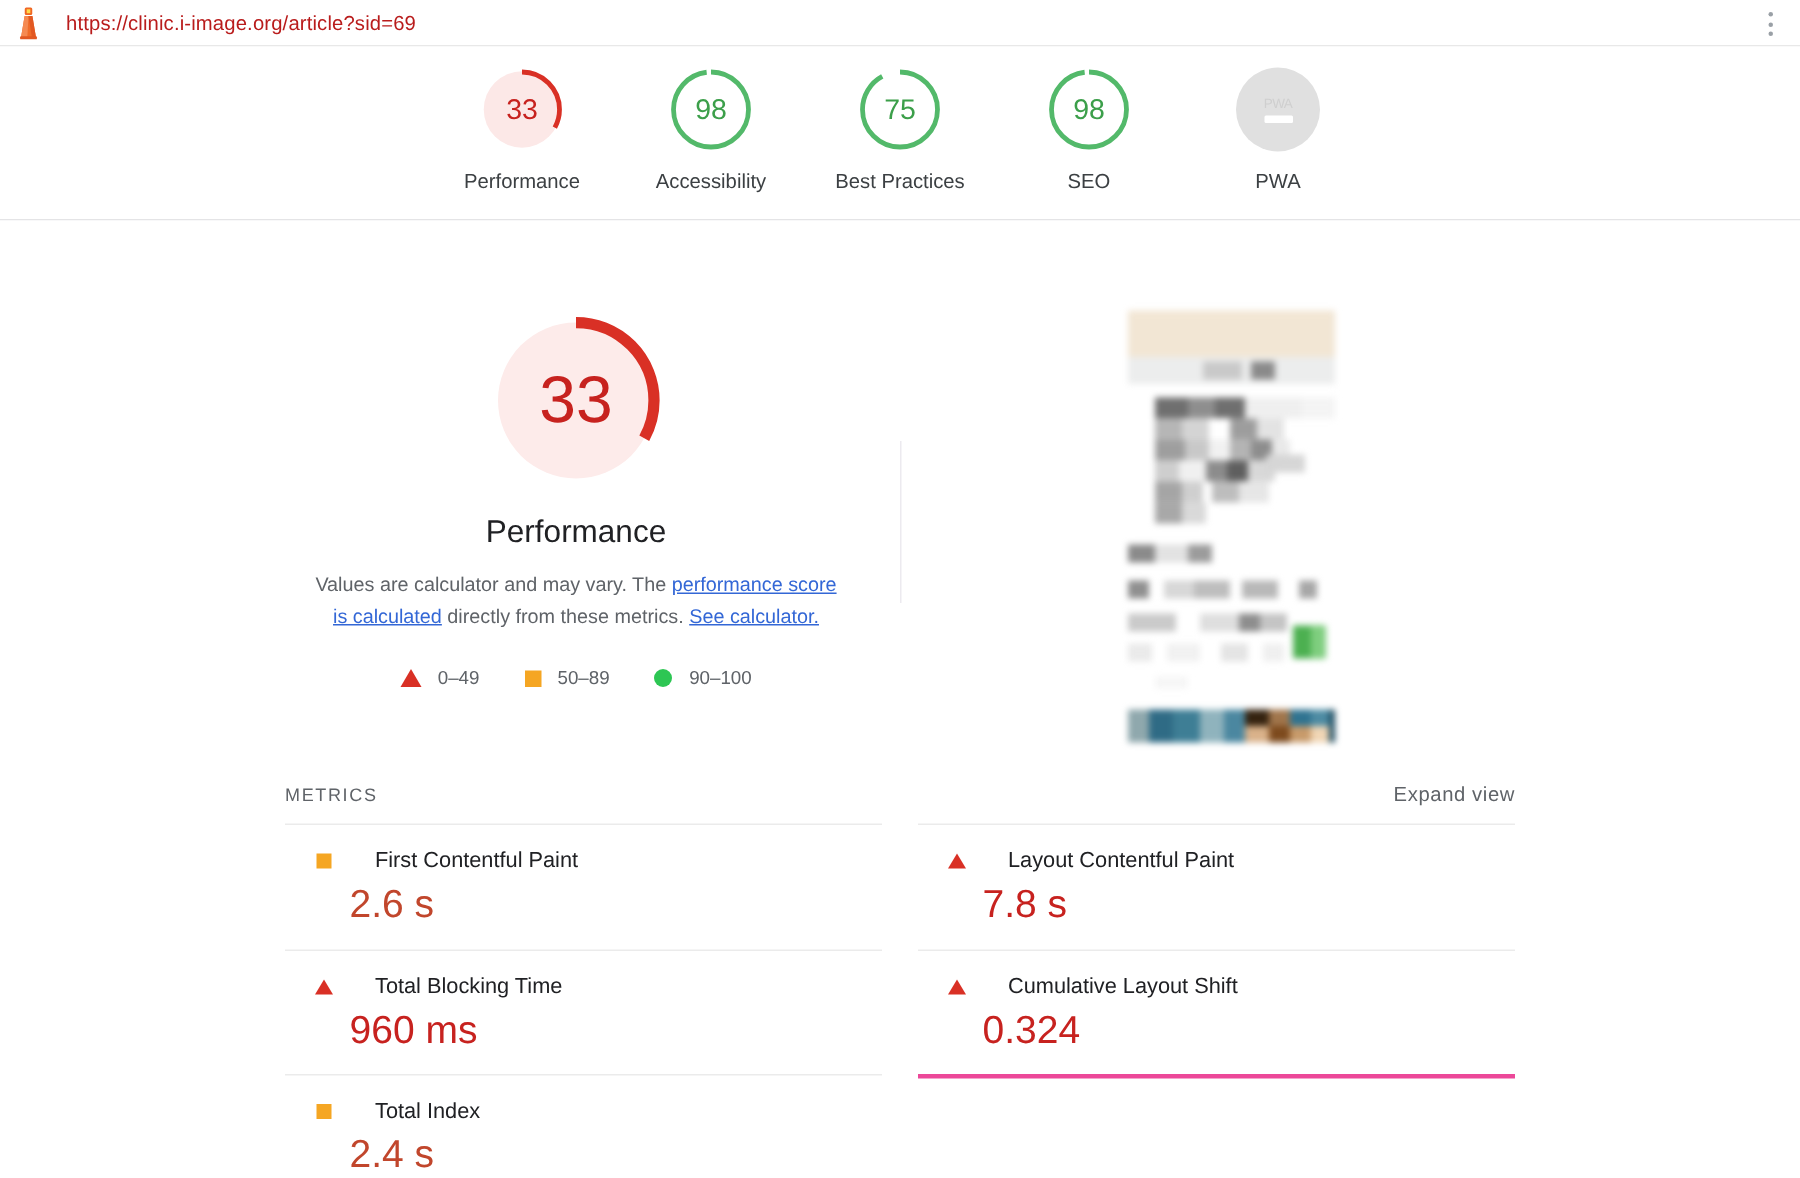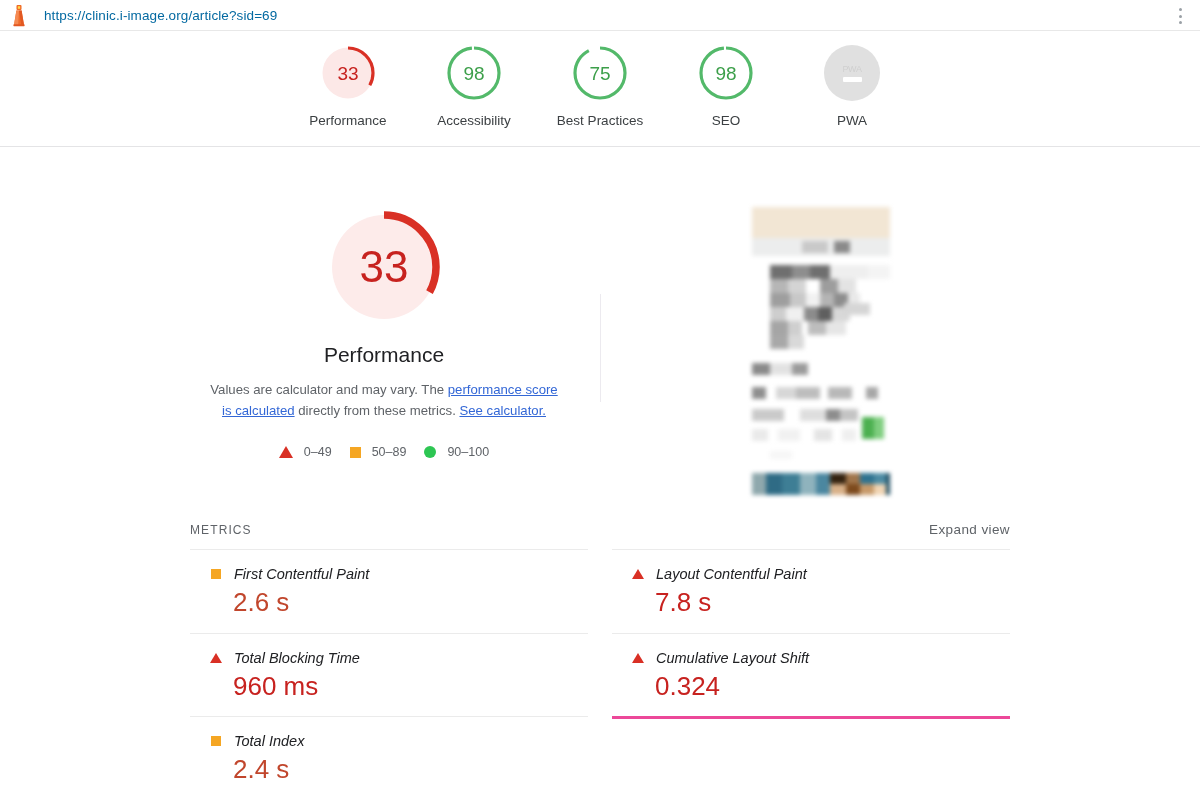--- a/index.html
+++ b/index.html
@@ -16,21 +16,21 @@
     position: absolute; left: 0; top: 0;
     width: 1200px; height: 31px;
     background: #ffffff;
     border-bottom: 1px solid #e8e8e8;
     display: flex; align-items: center;
   }
   #lighthouse-icon { width: 22px; height: 24px; margin-left: 8px; flex: 0 0 auto; }
   #url-text {
     margin-left: 14px;
     font-size: 13.5px;
-    color: #0369a1;
+    color: #b91c1c;
     letter-spacing: 0.1px;
     white-space: nowrap;
   }
   #browser-menu {
     position: absolute; right: 12px; top: 7px;
     width: 16px; height: 18px;
     display: flex; flex-direction: column; align-items: center; justify-content: space-between;
     padding: 1px 0;
     cursor: pointer;
   }
@@ -89,21 +89,21 @@
   }
   #perf-title { margin-top: 14px; font-size: 21px; color: #202124; font-weight: normal; }
   #perf-desc {
     margin-top: 12px; width: 348px; text-align: center;
     font-size: 13.2px; line-height: 21px; color: #5f6368;
   }
   #perf-desc a { color: #3367d6; text-decoration: underline; cursor: pointer; }
 
   #score-legend {
     margin-top: 24px;
-    display: flex; align-items: center; justify-content: center; gap: 18px;
+    display: flex; align-items: center; justify-content: center; gap: 30px;
   }
   .legend-item { display: flex; align-items: center; gap: 11px; }
   .legend-text { font-size: 12.5px; color: #5f6368; }
   .shape-tri {
     width: 0; height: 0;
     border-left: 7px solid transparent; border-right: 7px solid transparent;
     border-bottom: 12px solid #d93025;
   }
   .shape-sq { width: 11px; height: 11px; background: #f5a623; }
   .shape-circ { width: 12px; height: 12px; border-radius: 50%; background: #2dc653; }
@@ -124,21 +124,21 @@
   #expand-view { font-size: 13.5px; color: #5f6368; letter-spacing: 0.4px; cursor: pointer; }
 
   #metrics-grid { margin-top: 12px; display: grid; grid-template-columns: 398px 24px 398px; }
   .metric-col { display: flex; flex-direction: column; }
   .metric-row {
     border-top: 1px solid #ebebeb;
     padding: 16px 0 16px 20px;
     min-height: 78px;
   }
   .metric-row.last { border-bottom: 3px solid #ec4899; }
-  .metric-head { display: flex; align-items: center; gap: 12px; font-style: italic; }
+  .metric-head { display: flex; align-items: center; gap: 28px; }
   .metric-name { font-size: 14.5px; color: #202124; }
   .metric-value { margin-top: 6px; margin-left: 23px; font-size: 26px; line-height: 1.1; }
   .m-tri {
     width: 0; height: 0;
     border-left: 6px solid transparent; border-right: 6px solid transparent;
     border-bottom: 10px solid #d93025;
   }
   .m-sq { width: 10px; height: 10px; background: #f5a623; margin: 0 1px; }
   .v-average { color: #c1462c; }
   .v-fail { color: #c7221f; }

